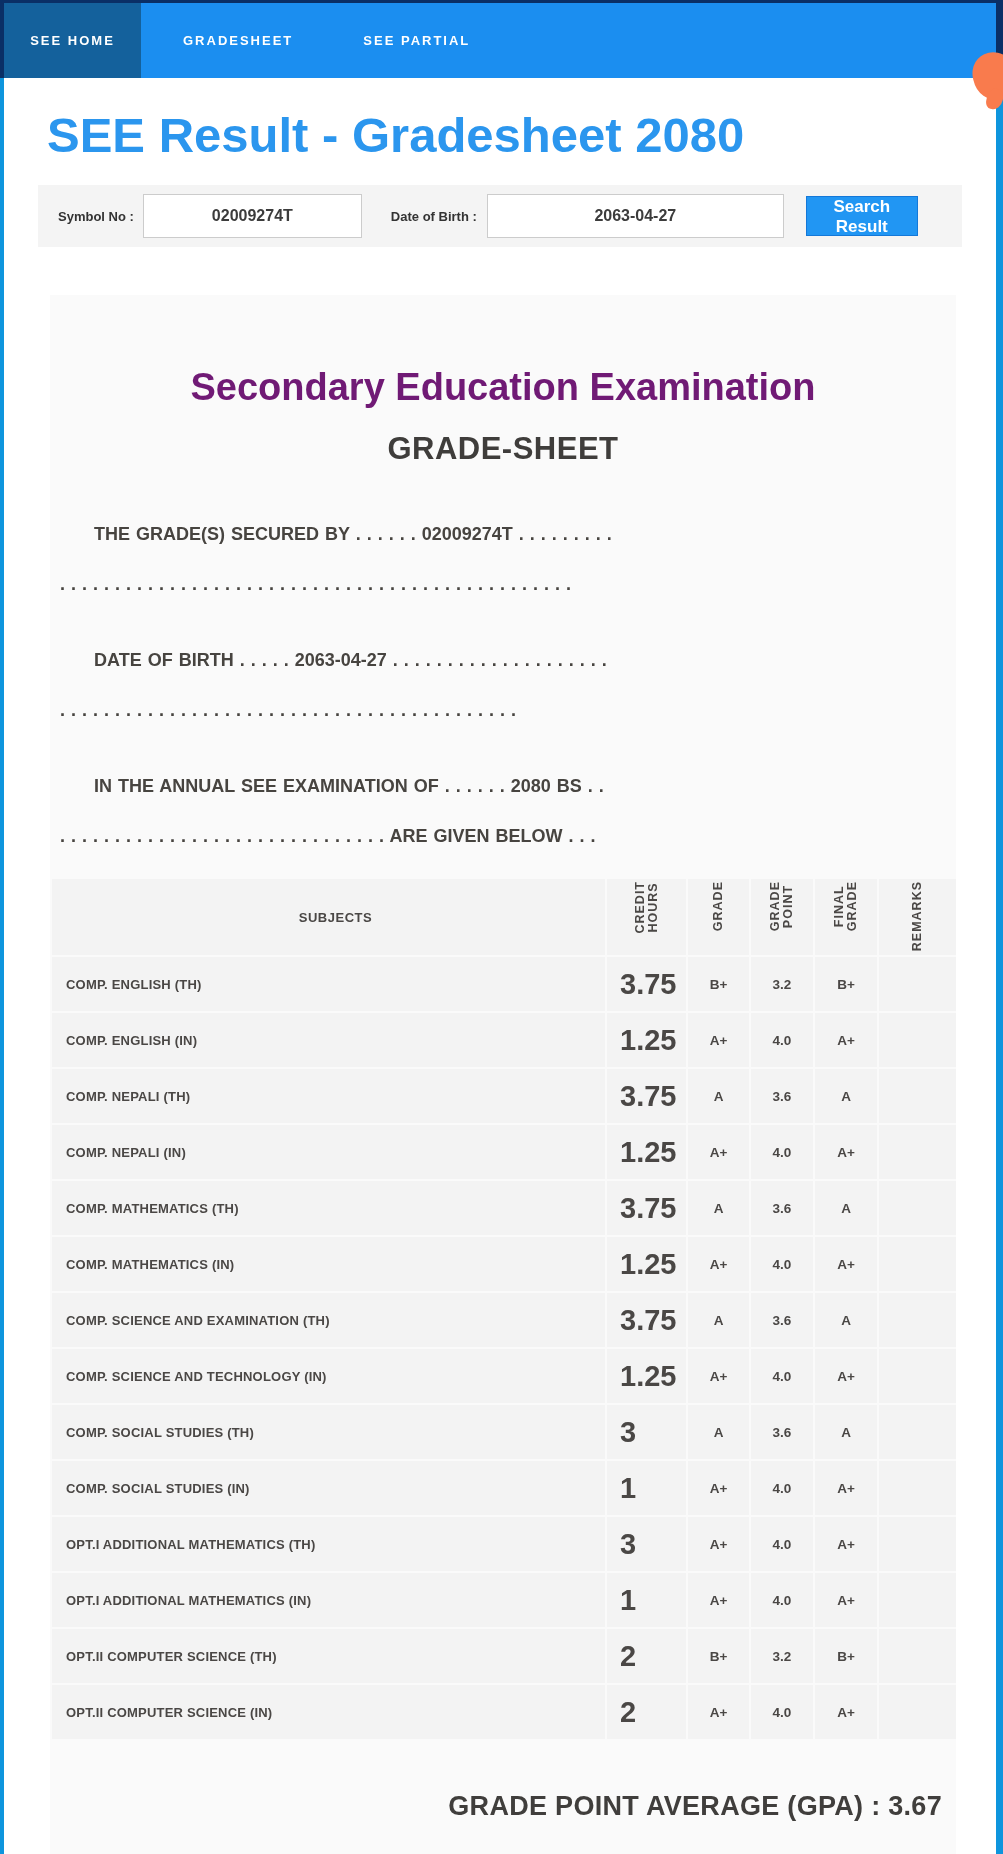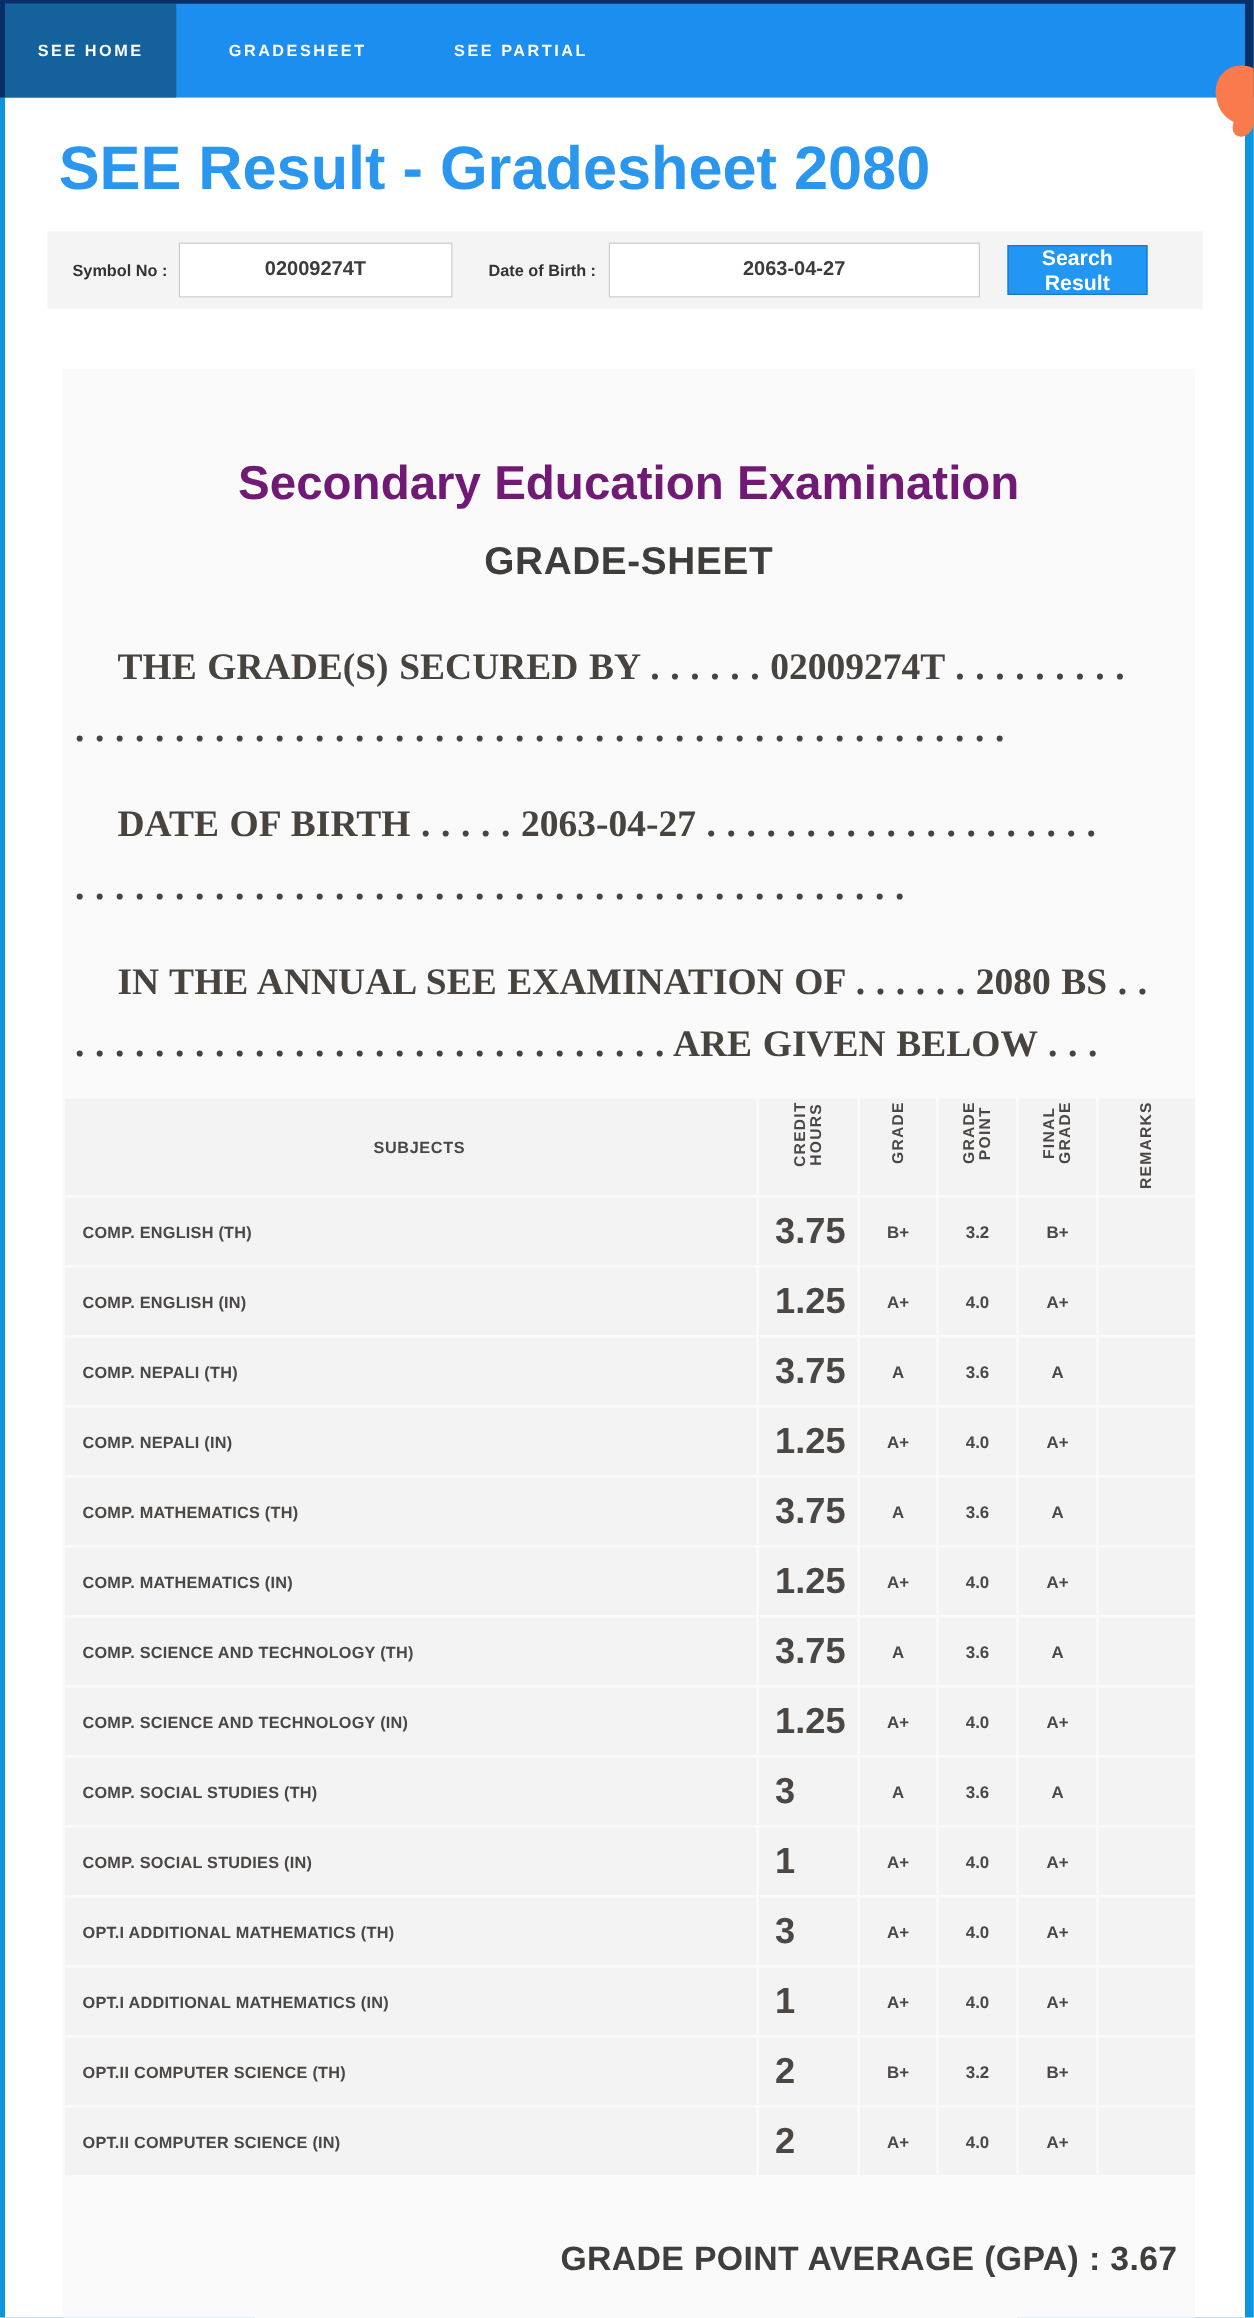--- a/index.html
+++ b/index.html
@@ -61,22 +61,22 @@
   }
   .exam-heading {
     text-align:center; color:#701a75; font-size:38px; font-weight:bold;
     padding-top:70px; line-height:44px;
   }
   .sheet-title {
     text-align:center; color:#3f3d3b; font-size:31px; font-weight:bold;
     margin-top:22px; letter-spacing:0.5px;
   }
   .para {
-    margin:26px 8px 0 10px; color:#474440; font-size:30px; font-weight:bold;
-    line-height:50px; word-spacing:1px;font-family:Liberation Serif, serif;
+    margin:26px 8px 0 10px; color:#474440; font-size:18px; font-weight:bold;
+    line-height:50px; word-spacing:1px;
   }
   .para.first { margin-top:42px; }
   .para .line1 { padding-left:34px; white-space:nowrap; overflow:hidden; }
   .para .line2 { white-space:nowrap; overflow:hidden; }
 
   
   table.grades {
     width:100%; margin-top:16px;
     border-collapse:separate; border-spacing:2px;
     table-layout:fixed;
@@ -233,21 +233,21 @@
       </tr>
           <tr>
         <td class="c-subject">COMP. MATHEMATICS (IN)</td>
         <td class="c-credit">1.25</td>
         <td class="c-grade">A+</td>
         <td class="c-point">4.0</td>
         <td class="c-final">A+</td>
         <td class="c-remarks"></td>
       </tr>
           <tr>
-        <td class="c-subject">COMP. SCIENCE AND TECHNOLOGY (TH)</td>
+        <td class="c-subject">COMP. SCIENCE AND EXAMINATION (TH)</td>
         <td class="c-credit">3.75</td>
         <td class="c-grade">A</td>
         <td class="c-point">3.6</td>
         <td class="c-final">A</td>
         <td class="c-remarks"></td>
       </tr>
           <tr>
         <td class="c-subject">COMP. SCIENCE AND TECHNOLOGY (IN)</td>
         <td class="c-credit">1.25</td>
         <td class="c-grade">A+</td>

